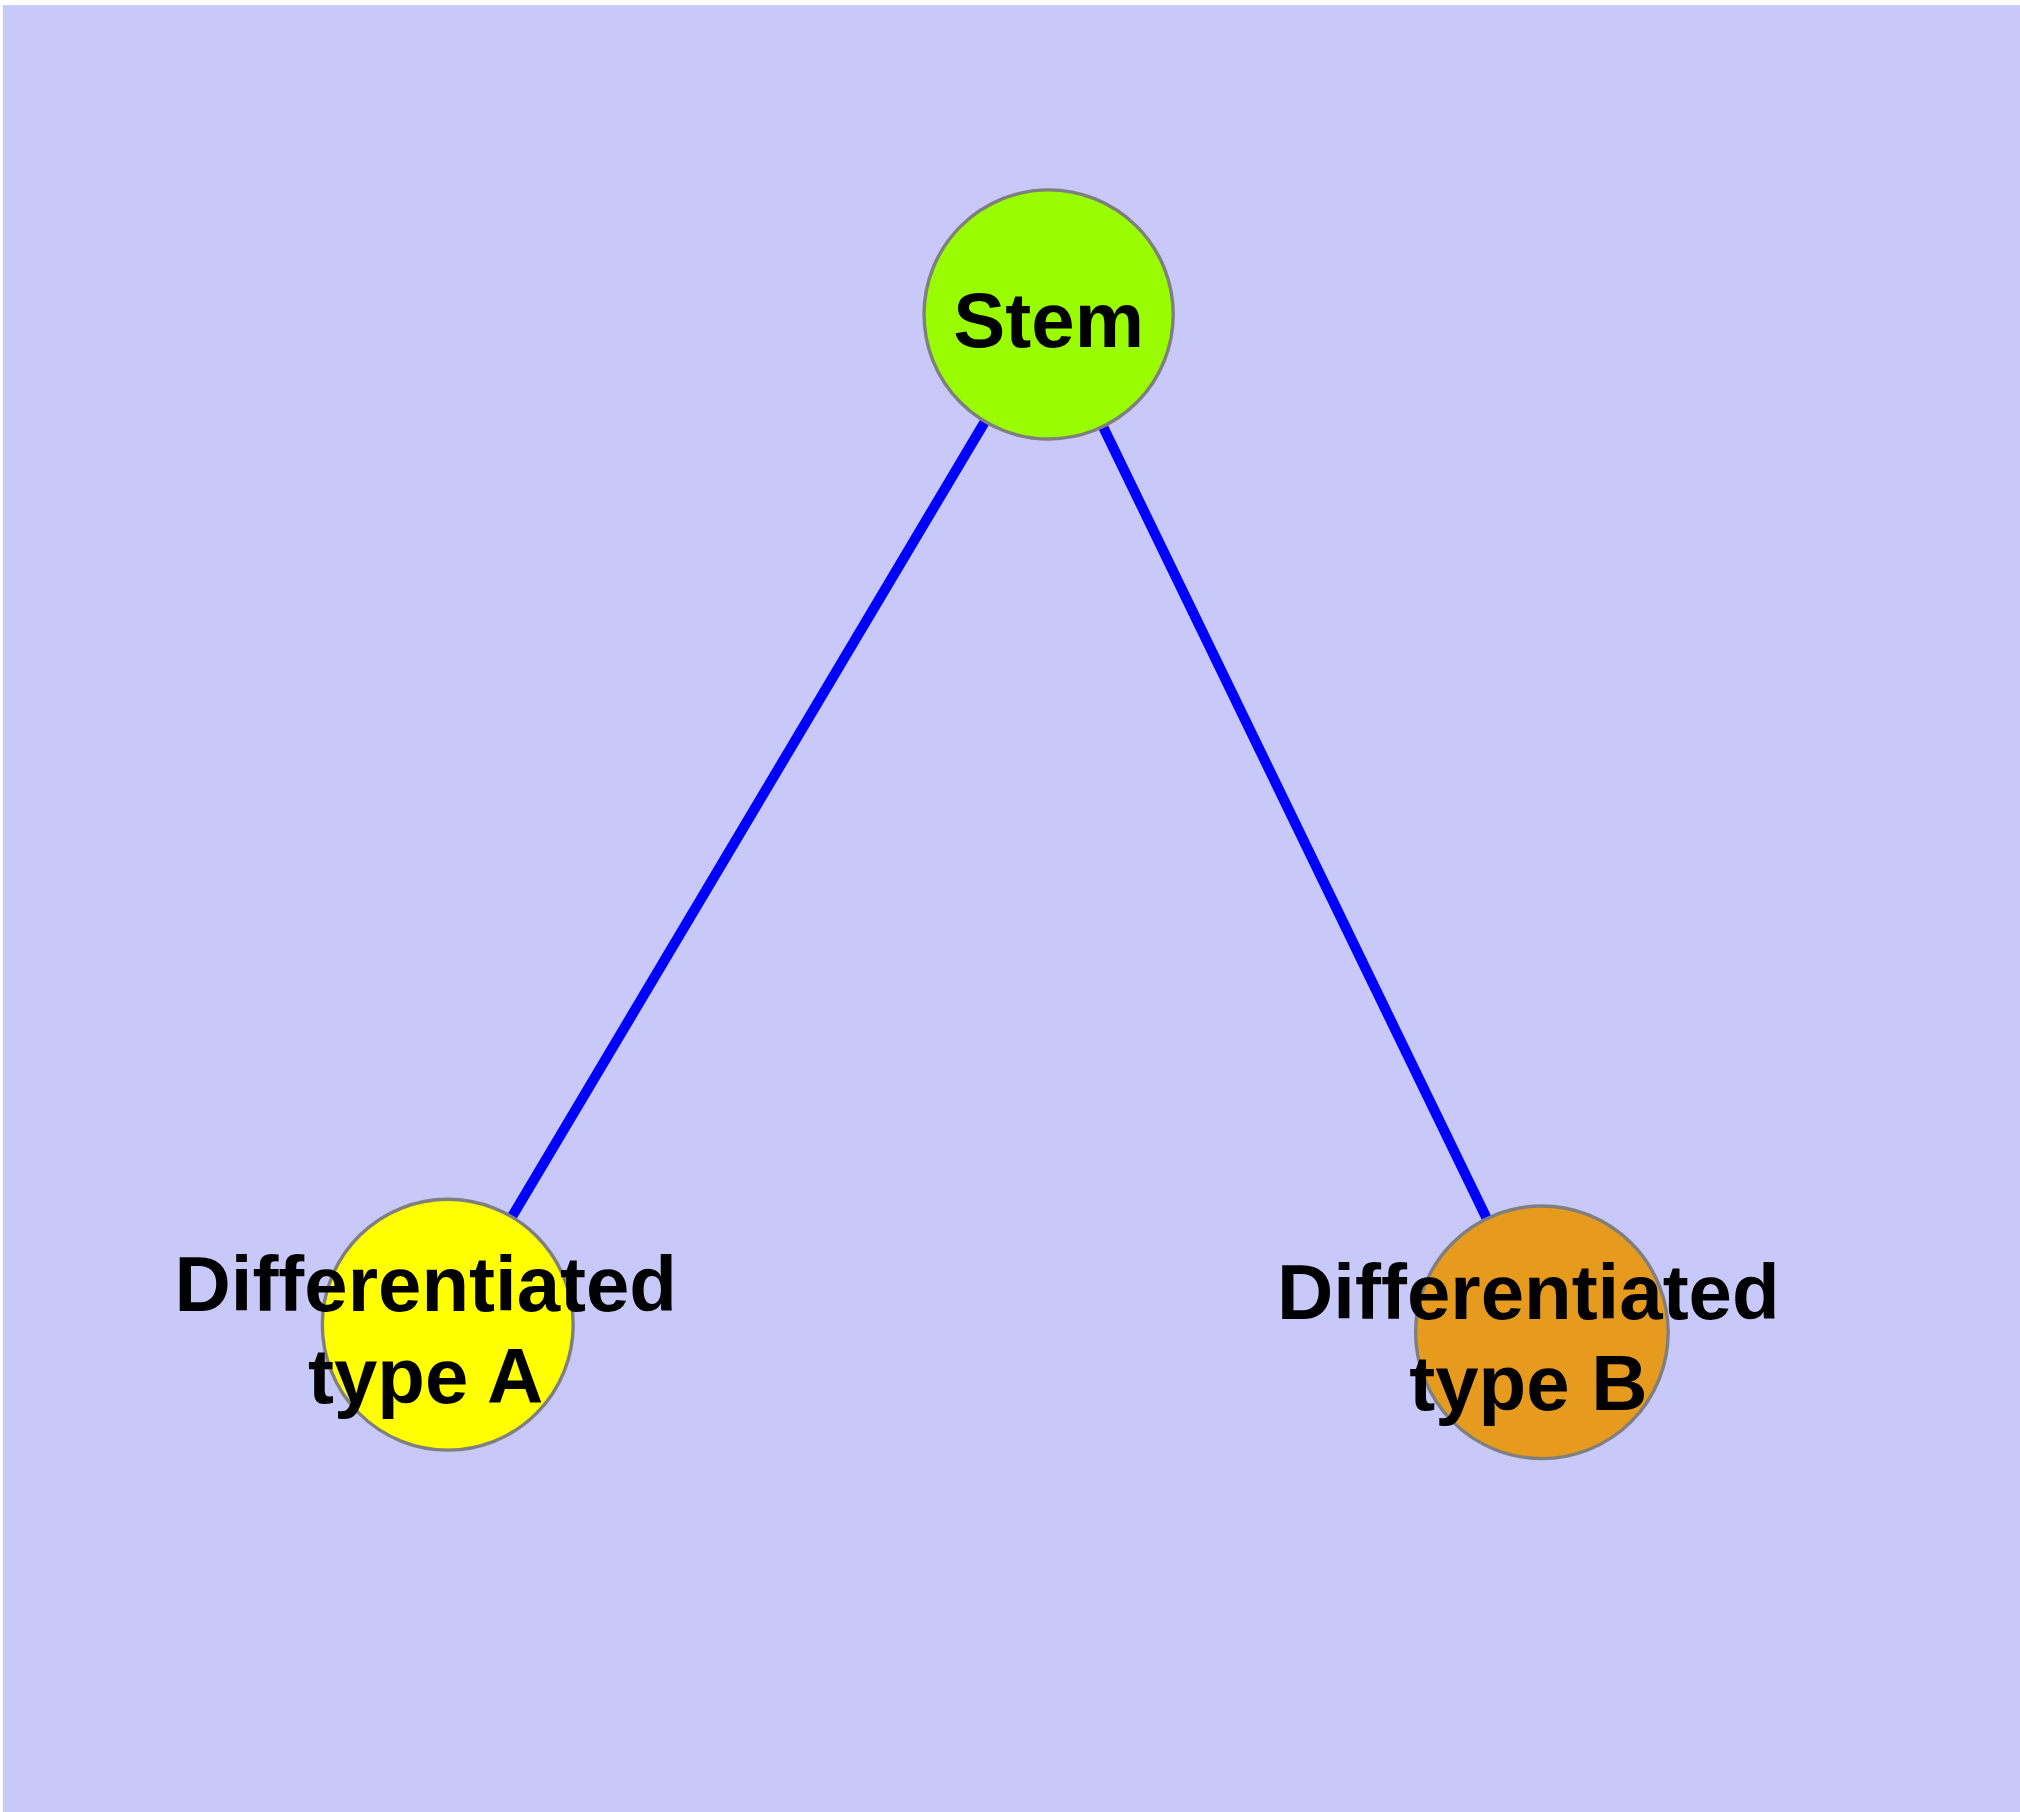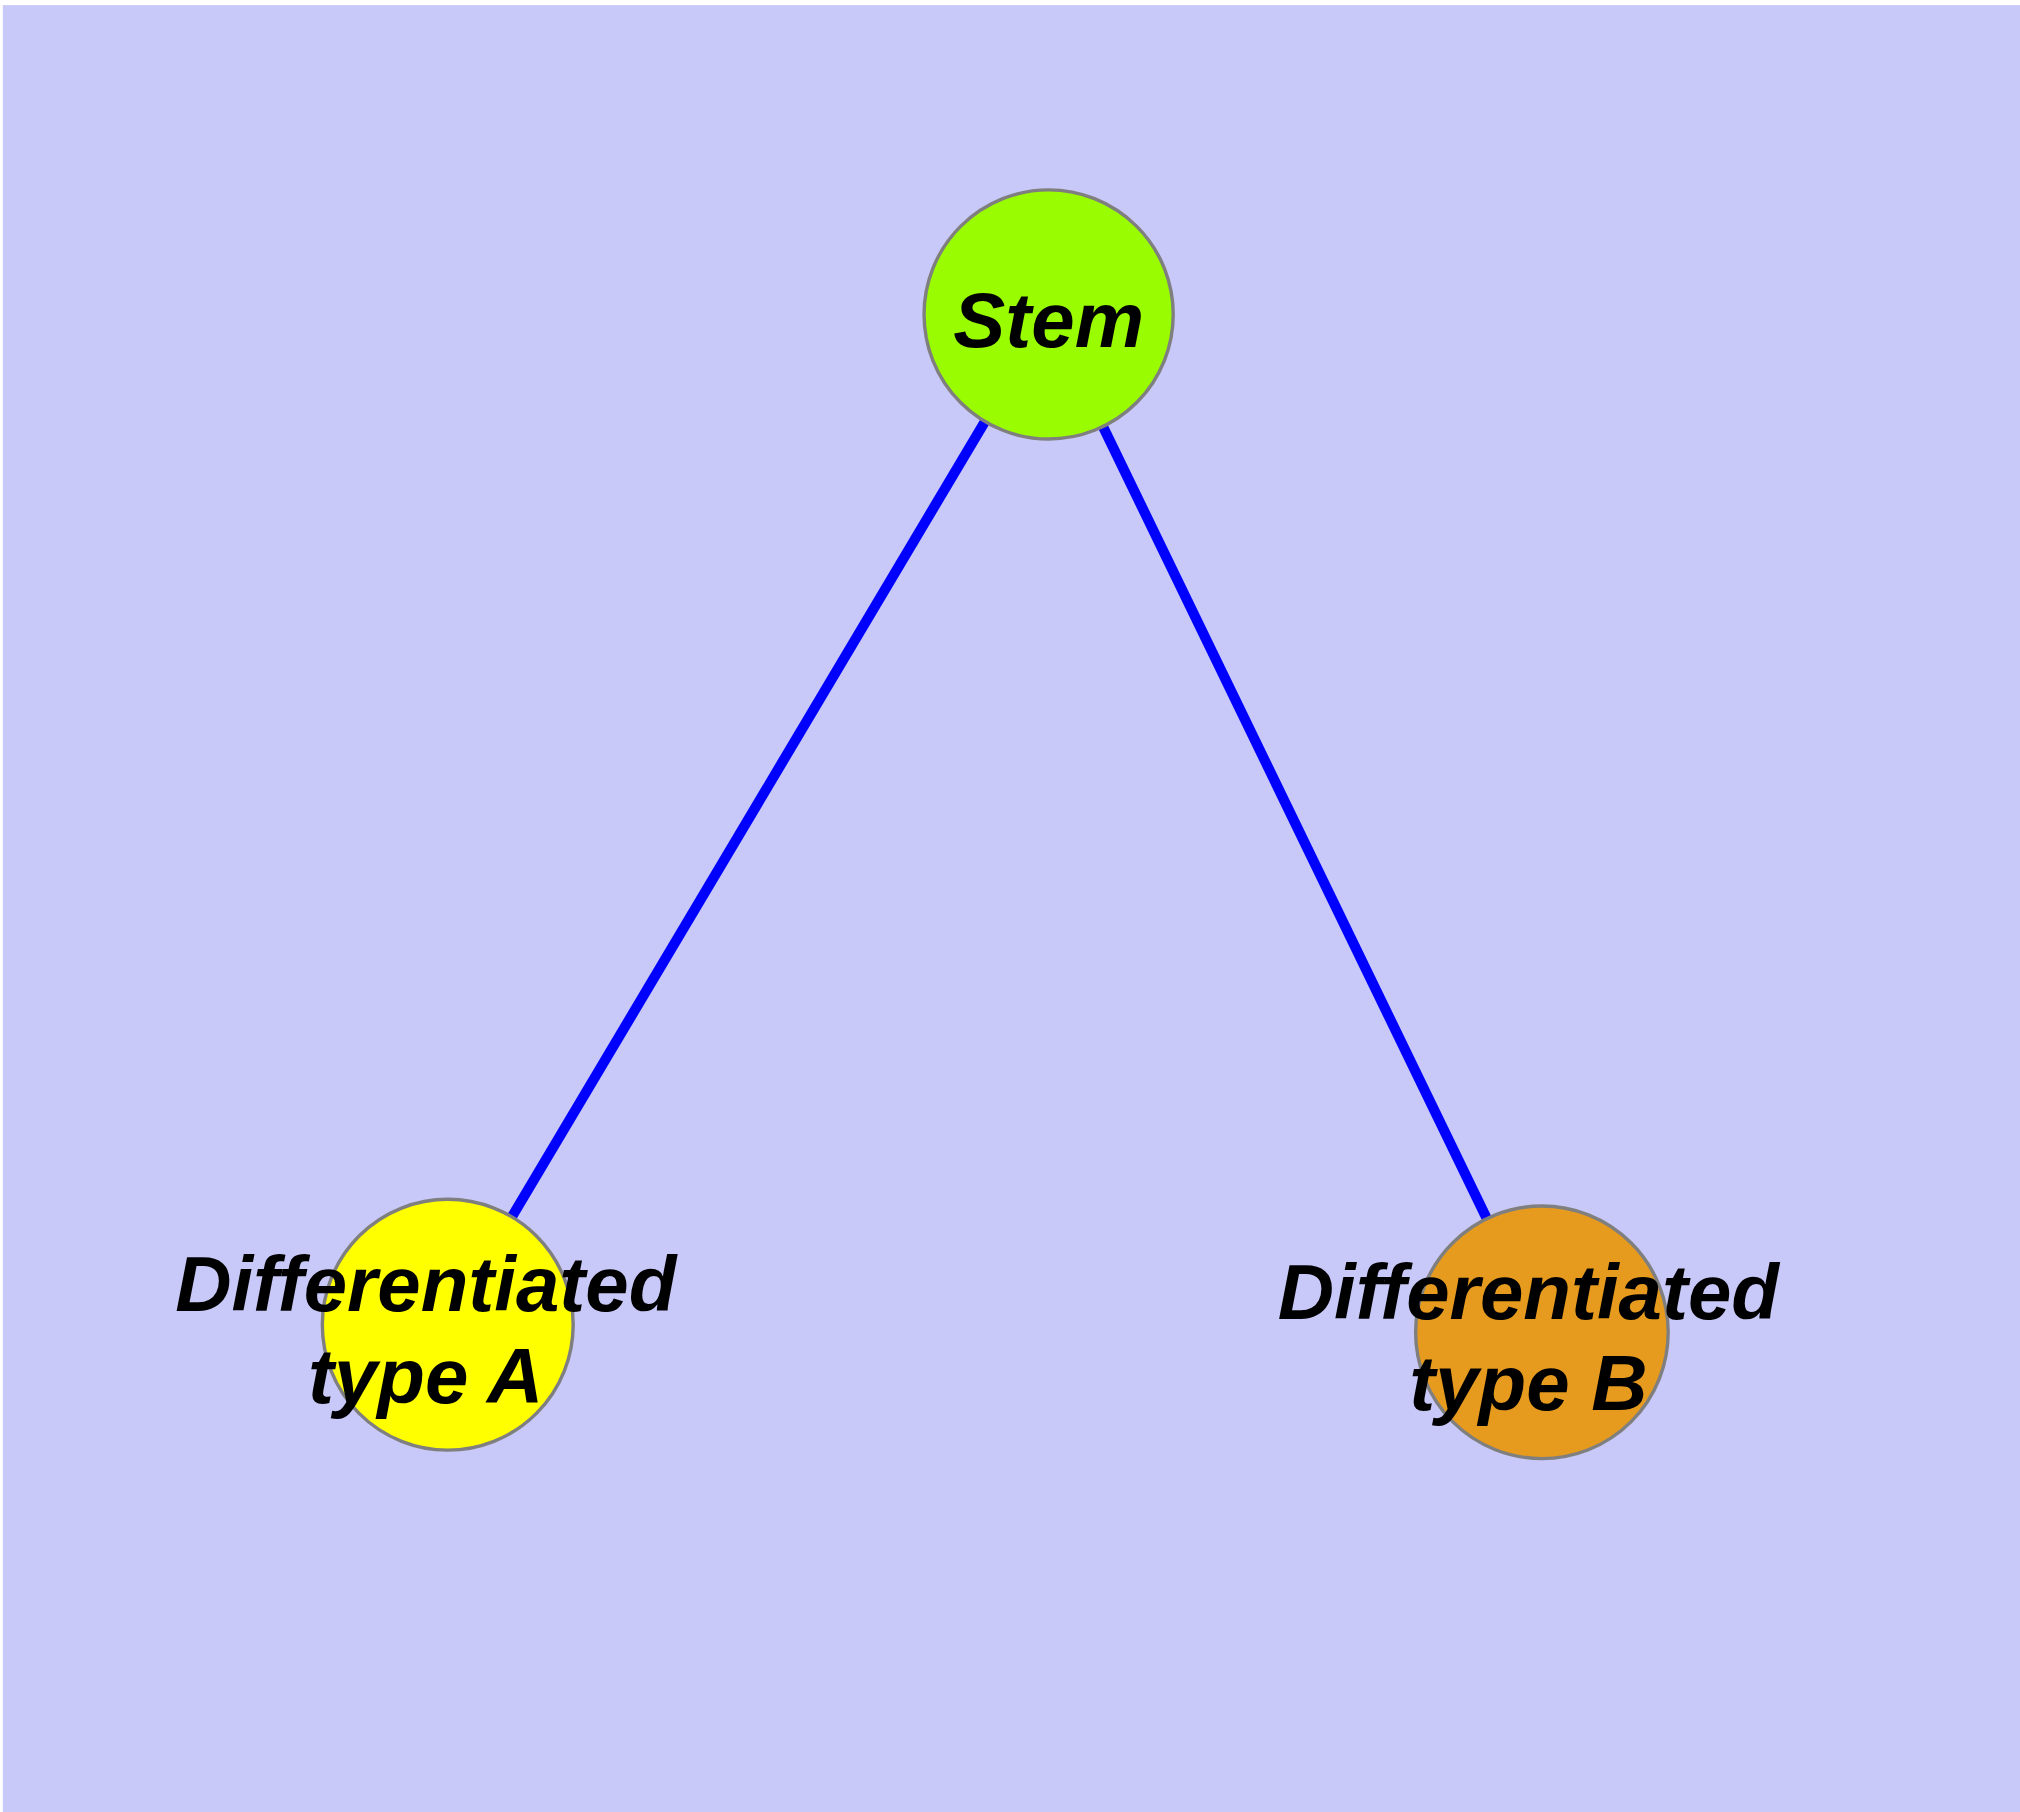--- a/index.html
+++ b/index.html
@@ -4,21 +4,20 @@
 <style>
   html, body {
     margin: 0;
     padding: 0;
     background: #ffffff;
   }
   .canvas-wrap {
     width: 2021px;
     height: 1812px;
     overflow: hidden;
-    font-style: italic;
   }
   svg {
     display: block;
     width: 2021px;
     height: 1812px;
   }
   .node-label {
     font-family: "Liberation Sans", sans-serif;
     font-weight: bold;
     font-size: 92px;

